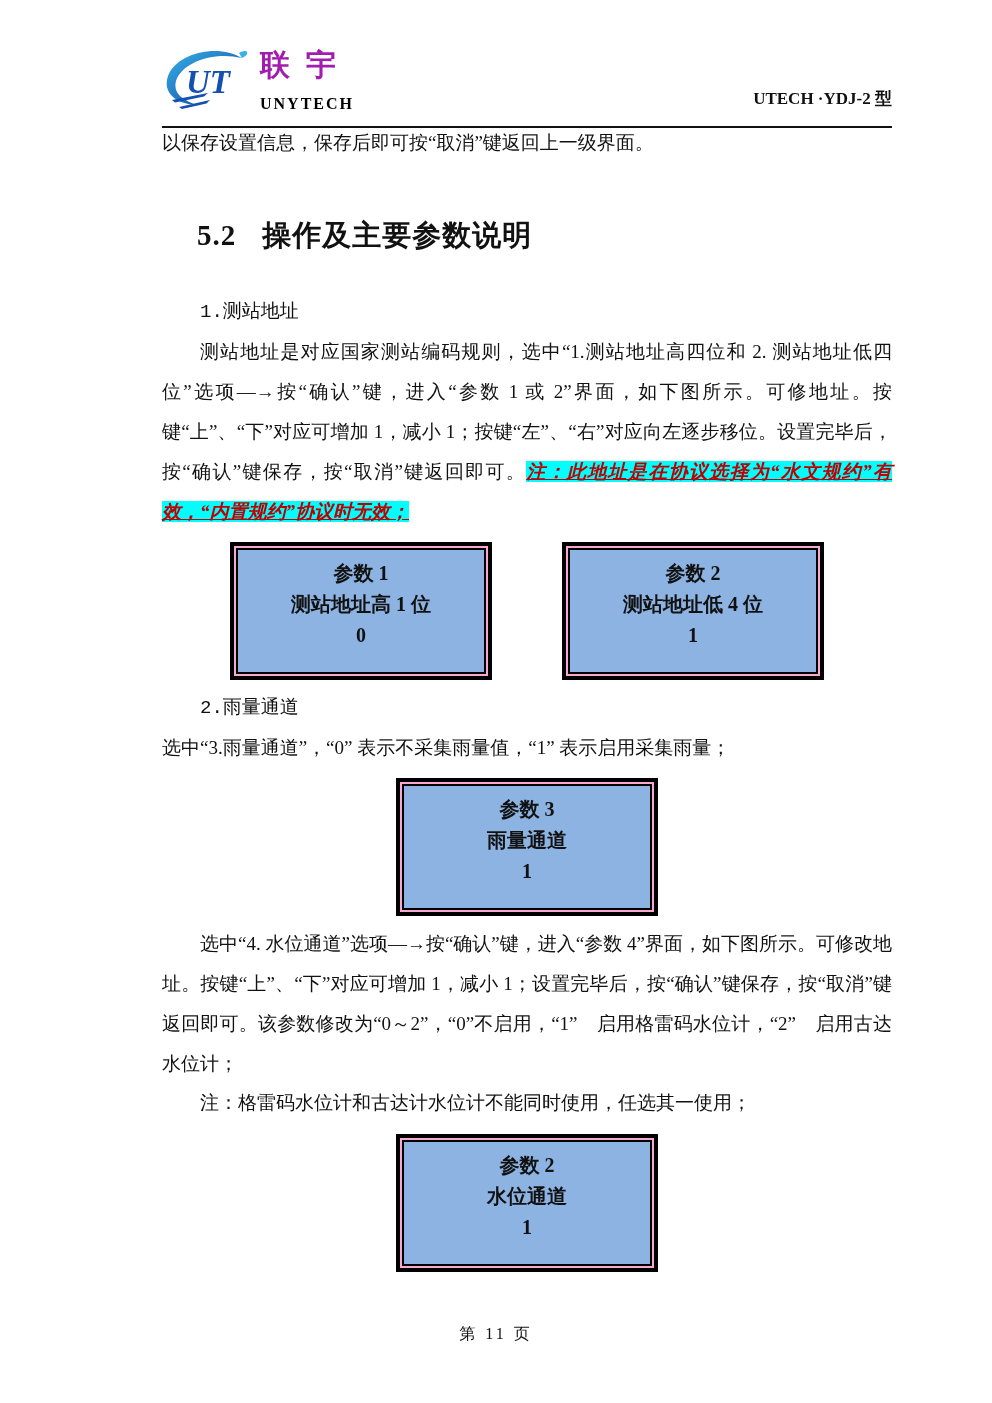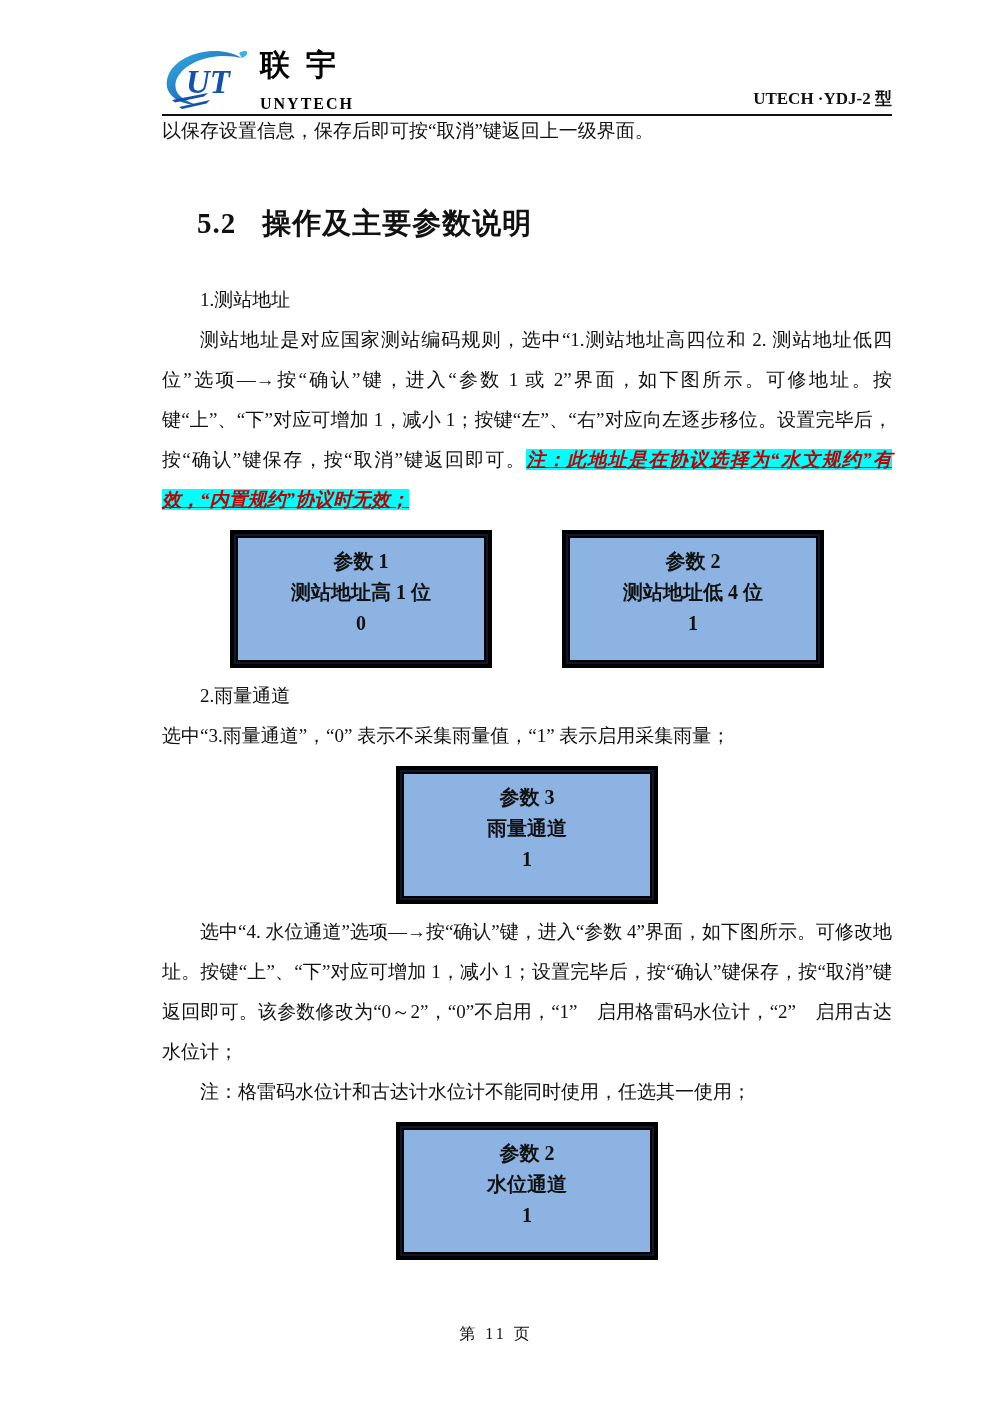--- a/index.html
+++ b/index.html
@@ -14,60 +14,60 @@
     font-family: "Liberation Serif", "DejaVu Serif", serif;
     color: #111111;
     overflow: hidden;
   }
   
   .header {
     display: flex;
     justify-content: space-between;
     align-items: flex-end;
     border-bottom: 2px solid #111;
-    padding-bottom: 2px;
+    padding-bottom: 14px;
     height: 64px;
   }
   .logo { display: flex; align-items: flex-end; gap: 6px; }
   .logo-text { display: flex; flex-direction: column; line-height: 1; }
   .logo-cn {
     font-size: 30px; font-weight: bold; letter-spacing: 16px;
-    color: #000000; white-space: nowrap;
+    color: #a21caf; white-space: nowrap;
   }
   .logo-en {
     font-size: 16px; font-weight: bold; letter-spacing: 2px;
     color: #000; margin-top: 16px;
   }
   .model { font-size: 17px; font-weight: bold; white-space: nowrap; padding-bottom: 2px; }
   
   .body-text { font-size: 19px; line-height: 40px; margin: 0; }
   .intro { line-height: 30px; }
   .section-heading {
     font-size: 29px; font-weight: bold; margin: 58px 0 36px 0; letter-spacing: 1px;
   }
   .section-heading .num { margin-right: 26px; margin-left: 35px; }
-  .item-title { text-indent: 2em; }
+  .item-title { text-indent: 2em; font-family: Liberation Mono, monospace; }
   .para { text-align: justify; text-indent: 2em; }
   .para.no-indent { text-indent: 0; }
   .note-hl {
     background: #00ffff;
     color: #c00000;
     font-style: italic;
     font-weight: bold;
     text-decoration: underline;
   }
   
   .box-row {
     display: flex; justify-content: center; align-items: flex-start;
     gap: 70px; margin: 10px 0 8px 0;
   }
   .pbox {
     width: 250px; height: 126px;
     border: 4px solid #000;
-    background: #0f172a;
+    background: #f9a8d4;
     padding: 2px;
   }
   .pbox-core {
     box-sizing: border-box;
     width: 100%; height: 100%;
     border: 2px solid #000;
     background: #8db3e2;
     text-align: center;
     font-weight: bold;
     font-size: 20px;

